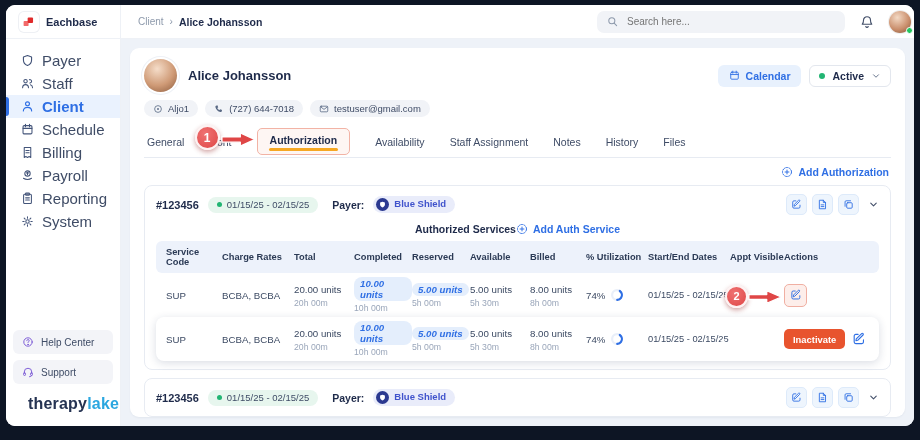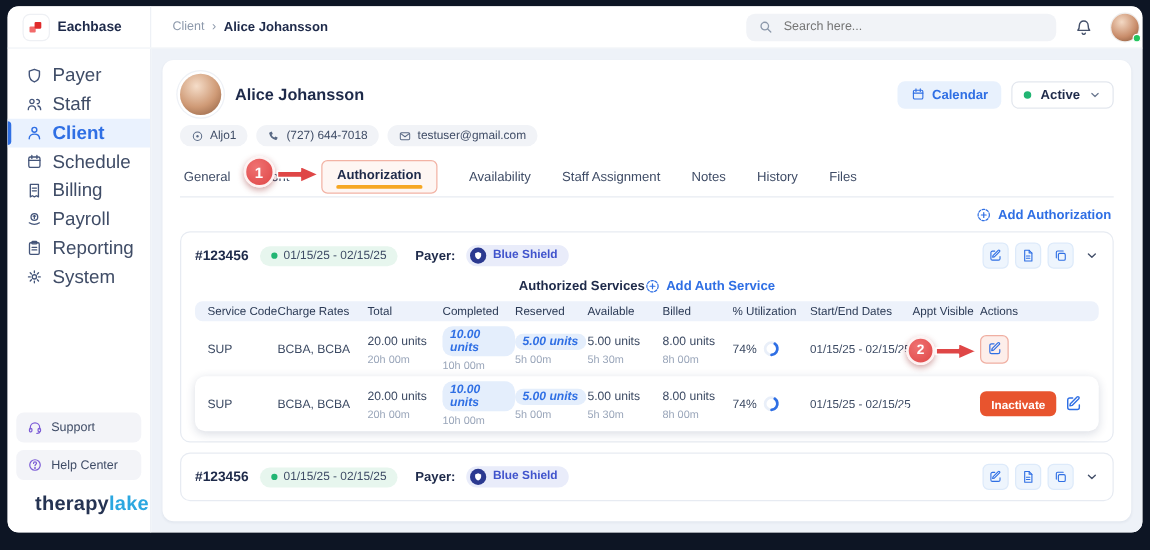--- a/index.html
+++ b/index.html
@@ -79,21 +79,21 @@
   .payer-logo{width:13px;height:13px;border-radius:50%;background:#2b3990;display:flex;align-items:center;justify-content:center;color:#fff;flex:0 0 13px;}
   .payer-logo svg{width:7px;height:7px;}
   .head-actions{margin-left:auto;display:flex;gap:5px;align-items:center;}
   .icon-btn{width:21px;height:21px;border-radius:5px;background:#eef5fd;border:1px solid #ddeafa;display:flex;align-items:center;justify-content:center;color:#2f6fe4;cursor:pointer;box-sizing:border-box;}
   .icon-btn svg{width:11px;height:11px;}
   .head-chev{margin-left:4px;color:#44506a;width:11px;height:11px;cursor:pointer;}
   .svc-row{display:flex;align-items:center;justify-content:center;margin:8px 1px 6px;}
   .svc-title{font-size:10.5px;font-weight:700;color:#1e2a4a;}
   
   .tbl-head,.tbl-row{display:grid;grid-template-columns:66px 72px 60px 58px 58px 60px 56px 62px 82px 54px 1fr;align-items:center;}
-  .tbl-head{background:#edf2fb;border-radius:6px;height:16px;font-size:9.3px;font-weight:400;color:#2b3a55;}
+  .tbl-head{background:#edf2fb;border-radius:6px;height:32px;font-size:9.3px;font-weight:700;color:#2b3a55;}
   .tbl-row{min-height:30px;font-size:9.7px;color:#3c4a63;padding:4px 0;}
   .cell-first{padding-left:10px;}
   .units-pill{display:inline-block;background:#e4eefc;color:#2f6fe4;border-radius:8px;padding:1px 6px;font-weight:600;font-style:italic;}
   .units-plain{display:inline-block;padding:1px 0;}
   .sub-time{font-size:8.7px;color:#9aa6ba;margin-top:2px;}
   .util-cell{display:flex;align-items:center;gap:5px;}
   .util-arc{width:14px;height:14px;}
   .dates-cell{font-size:9.3px;}
   .toggle{width:26px;height:14px;border-radius:8px;background:#2f6fe4;position:relative;cursor:pointer;}
   .toggle::after{content:"";position:absolute;right:2px;top:2px;width:10px;height:10px;border-radius:50%;background:#fff;}
@@ -323,29 +323,29 @@
         </div>
         <div class="nav-item">
           <svg>
               <use href="#i-gear"></use>
             </svg>
           <span>System</span>
         </div>
         <div class="sidebar-footer">
           <div class="footer-item">
             <svg>
+                <use href="#i-help"></use>
+              </svg>
+            <span>Help Center</span>
+          </div>
+          <div class="footer-item">
+            <svg>
                 <use href="#i-headset"></use>
               </svg>
             <span>Support</span>
-          </div>
-          <div class="footer-item">
-            <svg>
-                <use href="#i-help"></use>
-              </svg>
-            <span>Help Center</span>
           </div>
           <div class="side-brand"><span class="t">therapy</span><span class="l">lake</span></div>
         </div>
       </aside>
 
       <main class="main">
         <div class="content-card">
 
           <div class="profile-row">
             <div class="profile-avatar"></div>

